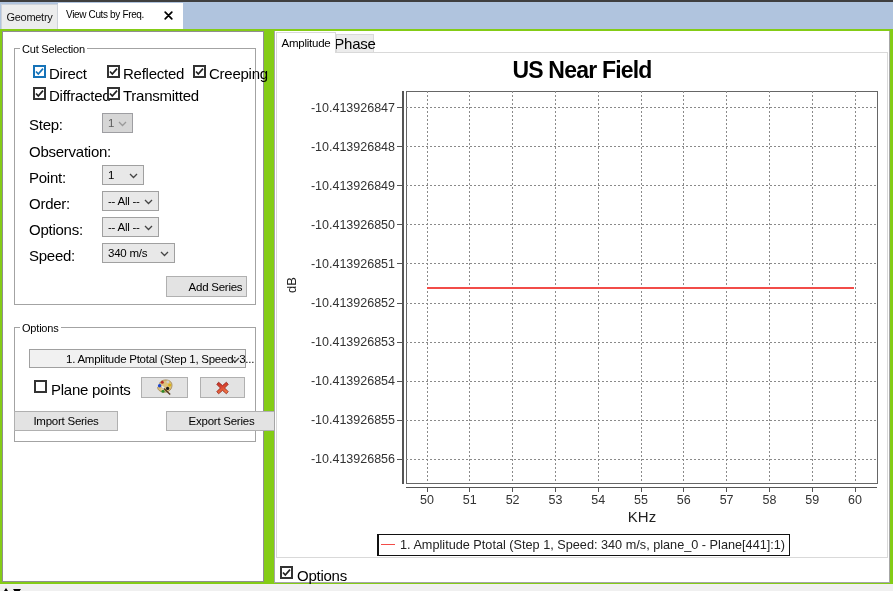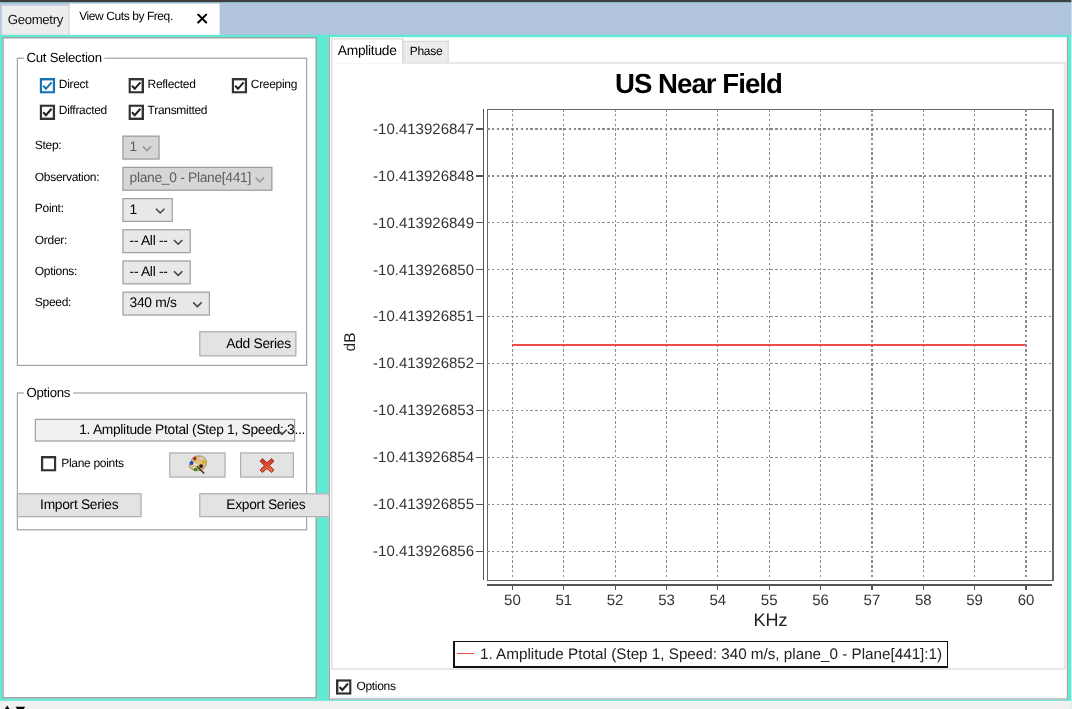--- a/index.html
+++ b/index.html
@@ -1,20 +1,20 @@
 <!DOCTYPE html>
 <html><head>
 <meta charset="utf-8">
 <style>
 * { margin:0; padding:0; box-sizing:border-box; }
 html,body { width:893px; height:591px; overflow:hidden; background:#fff;
   font-family:"Liberation Sans", sans-serif; }
 .abs { position:absolute; }
-#page { position:relative; width:893px; height:591px; background:#5eead4; }
-.lbl { font-size:10px; letter-spacing:-0.25px; color:#000; white-space:nowrap; }
+#page { position:relative; width:893px; height:591px; background:#84cc16; }
+.lbl { font-size:15px; letter-spacing:-0.25px; color:#000; white-space:nowrap; }
 .combo { position:absolute; border:1px solid #a0a0a0; background:#e8e8e8;
   font-size:11.5px; letter-spacing:-0.25px; color:#000; display:flex; align-items:center; padding-left:5px; white-space:nowrap; }
 .combo.dis { background:#d6d6d6; border-color:#9e9ea2; color:#5d5d5d; }
 .btn { position:absolute; border:1px solid #b0b0b0; background:#e3e3e3;
   font-size:11.5px; letter-spacing:-0.25px; color:#000; display:flex; align-items:center; justify-content:center; white-space:nowrap; }
 .chev { position:absolute; right:5px; top:50%; margin-top:-2px; }
 .fieldset { position:absolute; border:1px solid #a3a3a3; }
 .flegend { position:absolute; top:-6px; left:5px; background:#fff; padding:0 2px;
   font-size:11px; letter-spacing:-0.2px; color:#000; white-space:nowrap; }
 .cb { position:absolute; }
@@ -66,25 +66,20 @@
   </svg>
   <div class="abs lbl" style="left:123px;top:87px;">Transmitted</div>
 
   <div class="abs lbl" style="left:29px;top:116px;">Step:</div>
   <div class="combo dis" style="left:102px;top:113px;width:31px;height:20px;">1
     <svg class="chev" width="9" height="6" viewBox="0 0 9 6">
         <path d="M1 1 L4.5 4.5 L8 1" fill="none" stroke="#9a9a9a" stroke-width="1.3"></path>
       </svg>
   </div>
   <div class="abs lbl" style="left:29px;top:143px;">Observation:</div>
-  <div class="combo dis" style="left:102px;top:139px;width:125px;height:20px;">plane_0 - Plane[441]
-    <svg class="chev" width="9" height="6" viewBox="0 0 9 6">
-        <path d="M1 1 L4.5 4.5 L8 1" fill="none" stroke="#9a9a9a" stroke-width="1.3"></path>
-      </svg>
-  </div>
   <div class="abs lbl" style="left:29px;top:169px;">Point:</div>
   <div class="combo" style="left:102px;top:165px;width:42px;height:20px;">1
     <svg class="chev" width="9" height="6" viewBox="0 0 9 6">
         <path d="M1 1 L4.5 4.5 L8 1" fill="none" stroke="#444" stroke-width="1.3"></path>
       </svg>
   </div>
   <div class="abs lbl" style="left:29px;top:195px;">Order:</div>
   <div class="combo" style="left:102px;top:191px;width:57px;height:20px;">-- All --
     <svg class="chev" width="9" height="6" viewBox="0 0 9 6">
         <path d="M1 1 L4.5 4.5 L8 1" fill="none" stroke="#444" stroke-width="1.3"></path>
@@ -143,21 +138,21 @@
         </defs>
       <path d="M2.6 1.2 L6.5 4.6 L10.4 1.2 L12.2 3.4 L8.6 7 L12.2 10.6 L10.4 12.8 L6.5 9.4 L2.6 12.8 L0.8 10.6 L4.4 7 L0.8 3.4 Z" fill="url(#xg)" stroke="#96261c" stroke-width="0.8" stroke-linejoin="round"></path>
     </svg>
   </div>
 
   <div class="btn" style="left:14px;top:411px;width:104px;height:20px;">Import Series</div>
   <div class="btn" style="left:166px;top:411px;width:111px;height:20px;">Export Series</div>
 
   <div class="abs" style="left:274px;top:31px;width:616px;height:552px;border:1px solid #a6a6a6;border-top:none;background:#fff;"></div>
 
-  <div class="abs" style="left:336px;top:34px;width:38px;height:18px;background:#ececec;border:1px solid #d9d9d9;border-bottom:none;display:flex;align-items:center;justify-content:center;font-size:10px;letter-spacing:-0.25px;">Phase</div>
+  <div class="abs" style="left:336px;top:34px;width:38px;height:18px;background:#ececec;border:1px solid #d9d9d9;border-bottom:none;display:flex;align-items:center;justify-content:center;font-size:15px;letter-spacing:-0.25px;">Phase</div>
   <div class="abs" style="left:276px;top:32px;width:60px;height:21px;background:#fff;border:1px solid #d9d9d9;border-bottom:none;display:flex;align-items:center;justify-content:center;font-size:11.5px;letter-spacing:-0.25px;z-index:3;">Amplitude</div>
 
   <div class="abs" style="left:276px;top:52px;width:612px;height:506px;border:1px solid #d9d9d9;background:#fff;"></div>
 
   <svg class="abs" style="left:276px;top:52px;" width="612" height="506" viewBox="0 0 612 506">
     <text x="306" y="25.5" text-anchor="middle" font-size="23" font-weight="bold" letter-spacing="-0.8" fill="#000">US Near Field</text>
 
     <rect x="130.5" y="39.5" width="471" height="392" fill="#fff" stroke="#666" stroke-width="1" shape-rendering="crispEdges"></rect>
 
     <g stroke="#8a8a8a" stroke-width="1" stroke-dasharray="2,2" shape-rendering="crispEdges">

